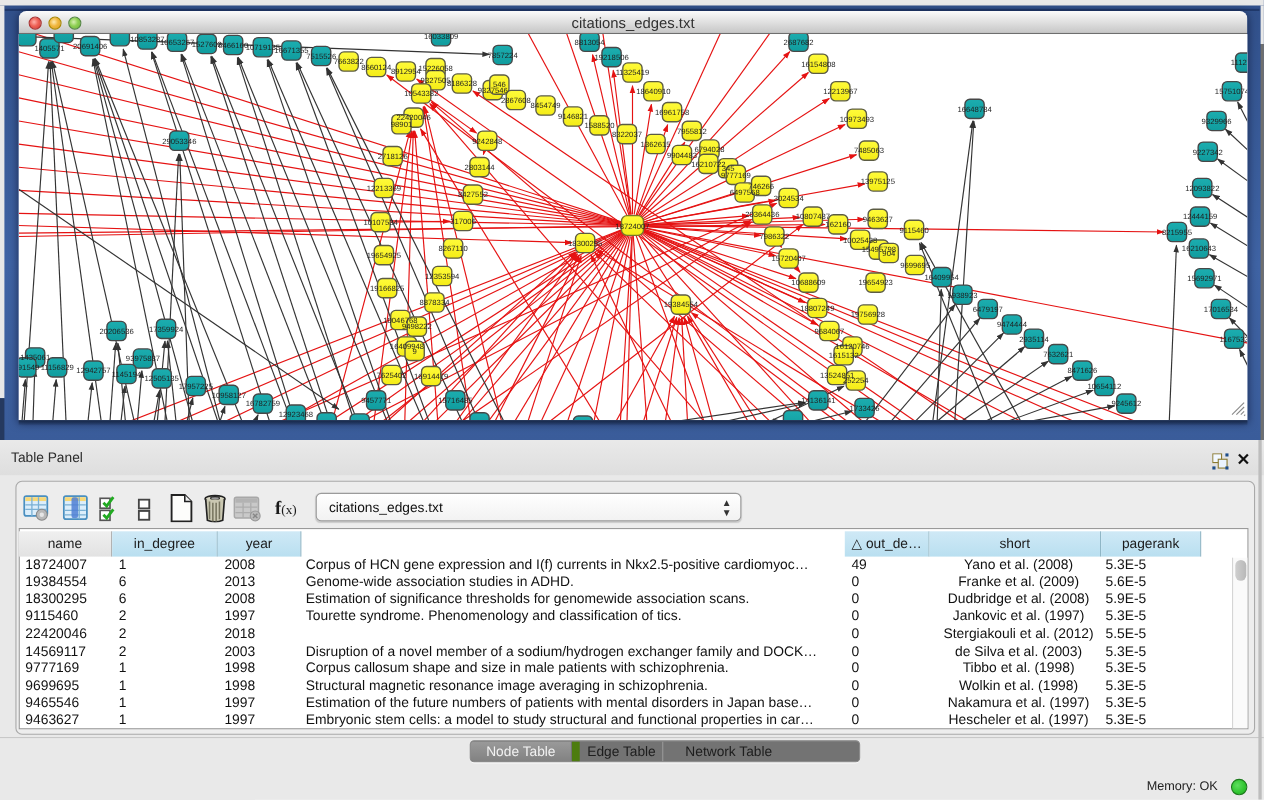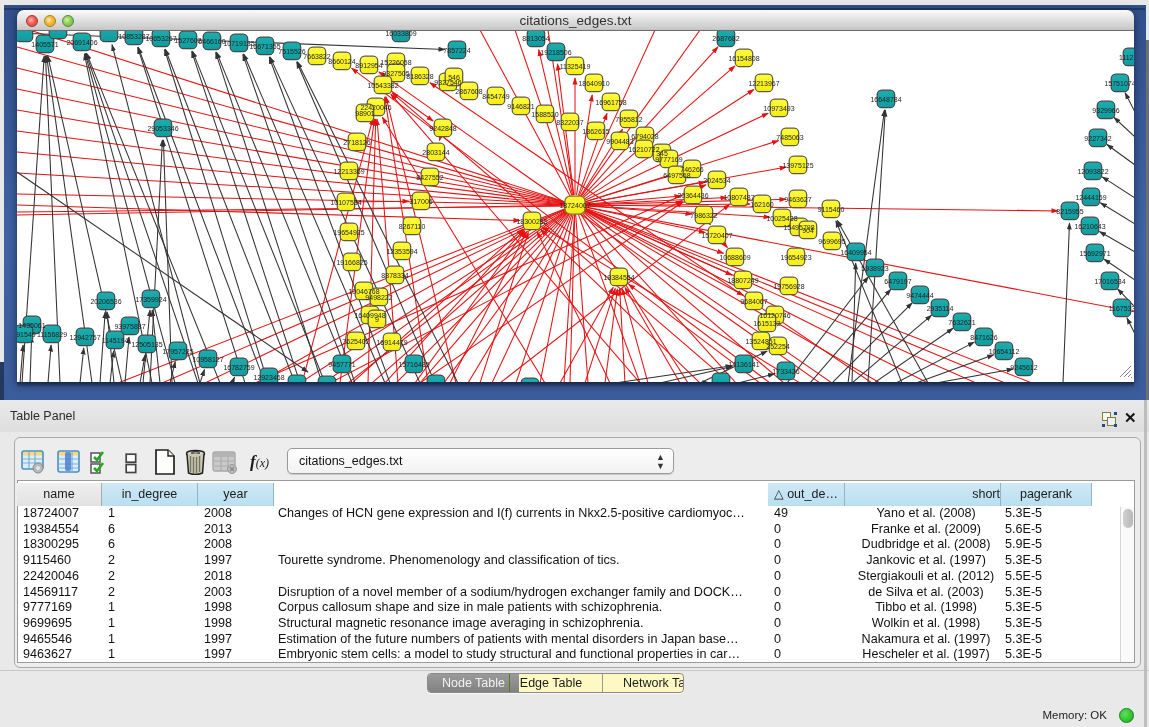--- a/index.html
+++ b/index.html
@@ -39,24 +39,24 @@
 #thead{position:absolute;left:17px;top:83px;width:1118px;height:23px;z-index:5;}
 .th{position:absolute;top:0;height:23px;background:linear-gradient(#cfe9f6,#b9dff0);border-right:1px solid #8fb6c6;color:#1c1c1c;text-align:center;font-size:12.5px;line-height:23px;}
 .trow{position:absolute;left:17px;width:1100px;height:15.7px;font-size:12.6px;color:#111;line-height:15.7px;white-space:nowrap;}
 .trow span{position:absolute;overflow:hidden;}
 .c0{left:6px;width:90px;} .c1{left:91px;width:90px;} .c2{left:187px;width:70px;}
 .c3{left:261px;width:492px;} .c4{left:757px;width:70px;} .c5{left:833px;width:152px;text-align:center;}
 .c6{left:988px;width:100px;}
 #vsb{position:absolute;left:1120px;top:107px;width:14px;height:155px;background:#fafafa;border-left:1px solid #d5d5d5;}
 #vsb .thumb{position:absolute;left:1.5px;top:2px;width:10px;height:19px;background:linear-gradient(90deg,#cfcfcf,#b8b8b8);border-radius:5px;}
 
-#tabs{position:absolute;left:427px;top:273px;width:257px;height:20px;border:1px solid #8a8a8a;border-radius:4px;background:#fef9c3;overflow:hidden;box-shadow:0 1px 0 rgba(255,255,255,0.7);text-decoration:underline;}
+#tabs{position:absolute;left:427px;top:273px;width:355px;height:20px;border:1px solid #8a8a8a;border-radius:4px;background:#737373;overflow:hidden;box-shadow:0 1px 0 rgba(255,255,255,0.7);text-decoration:underline;}
 #tabs .seg{position:absolute;top:0;height:20px;font-size:12.5px;line-height:19px;text-align:center;color:#1d1d1d;}
 #seg1{left:0;width:91px;background:linear-gradient(#9a9a9a,#7f7f7f);color:#f2f2f2 !important;}
-#seg2{left:81px;width:83px;border-left:1px solid #4d7c0f;}
+#seg2{left:92px;width:83px;border-left:7px solid #4d7c0f;}
 #seg3{left:174px;width:120px;border-left:1px solid #999;}
 
 #mem{position:absolute;right:42px;top:309px;font-size:11.5px;color:#222;}
 #memdot{position:absolute;left:1119px;top:308px;width:15px;height:15px;border-radius:50%;background:radial-gradient(circle at 5px 5px,#5fdf5f,#2fc42f 60%,#23a523);border:1.5px solid #1d7a1d;}
 
 #floaticon{position:absolute;left:1102px;top:12px;width:15px;height:15px;}
 #closex{position:absolute;left:1124px;top:9px;font-size:15px;font-weight:bold;color:#111;}
 </style></head>
 <body>
 <div id="page">
@@ -587,56 +587,58 @@
       <path d="M4 5 L5.5 24 Q12.5 27 19.5 24 L21 5" fill="#cac8b2" stroke="#222" stroke-width="1.5"></path>
       <path d="M7.5 7v16 M10.5 8v17 M13.5 8v17 M16.5 7v16" stroke="#77755f" stroke-width="1.4"></path>
     </svg>
     <svg class="ticon" style="left:197px" width="26" height="26" viewBox="0 0 26 26">
       <rect x="1" y="3" width="22" height="19" rx="2" fill="#c9c9c9" stroke="#a8a8a8" stroke-width="1.4"></rect>
       <rect x="2" y="4" width="20" height="4" fill="#b3b3b3"></rect>
       <path d="M2 12h20 M2 17h20 M9 8v14 M16 8v14" stroke="#adadad" stroke-width="1.2"></path>
       <circle cx="20" cy="20" r="4.5" fill="#bbb" stroke="#9a9a9a"></circle>
           <path d="M18 18l4 4 M22 18l-4 4" stroke="#888" stroke-width="1.3"></path>
     </svg>
-    <div class="ticon" style="left:235px;top:14px;font-family:'Liberation Serif',serif;font-style:italic;font-size:17px;color:#1a1a1a;"><b>f</b><span style="font-size:12px;">(x)</span></div>
+    <div class="ticon" style="left:235px;top:14px;font-family:'Liberation Serif',serif;font-size:17px;color:#1a1a1a;"><b>f</b><span style="font-size:12px;">(x)</span></div>
     <div id="dropdown">
           <span class="dt">citations_edges.txt</span>
           <div class="spin">▲<br>▼</div>
         </div>
   </div>
   <div id="thead">
     <div class="th" style="left:0px;width:85px;background:linear-gradient(#efefef,#e2e2e2);border-right:1px solid #aaa;">name</div>
     <div class="th" style="left:85px;width:96px;">in_degree</div>
     <div class="th" style="left:181px;width:76px;">year</div>
     <div class="th" style="left:751px;width:77px;">△ out_de…</div>
-    <div class="th" style="left:828px;width:156px;text-align:right;">short</div>
+    <div class="th" style="left:828px;width:156px;">short</div>
     <div class="th" style="left:984px;width:91px;">pagerank</div>
   </div>
   <div id="tbl"></div>
   <div class="trow" style="top:106.0px">
 <span class="c0">18724007</span>
         <span class="c1">1</span>
         <span class="c2">2008</span>
-        <span class="c3">Changes of HCN gene expression and I(f) currents in Nkx2.5-positive cardiomyoc…</span>
+        <span class="c3">Corpus of HCN gene expression and I(f) currents in Nkx2.5-positive cardiomyoc…</span>
         <span class="c4">49</span>
         <span class="c5">Yano et al. (2008)</span>
         <span class="c6">5.3E-5</span>
       </div>
 <div class="trow" style="top:121.7px">
 <span class="c0">19384554</span>
         <span class="c1">6</span>
         <span class="c2">2013</span>
+        <span class="c3">Genome-wide association studies in ADHD.</span>
         <span class="c4">0</span>
         <span class="c5">Franke et al. (2009)</span>
         <span class="c6">5.6E-5</span>
       </div>
 <div class="trow" style="top:137.4px">
 <span class="c0">18300295</span>
         <span class="c1">6</span>
         <span class="c2">2008</span>
+        <span class="c3">Estimation of significance thresholds for genomewide association scans.</span>
         <span class="c4">0</span>
         <span class="c5">Dudbridge et al. (2008)</span>
         <span class="c6">5.9E-5</span>
       </div>
 <div class="trow" style="top:153.1px">
 <span class="c0">9115460</span>
         <span class="c1">2</span>
         <span class="c2">1997</span>
         <span class="c3">Tourette syndrome. Phenomenology and classification of tics.</span>
         <span class="c4">0</span>

